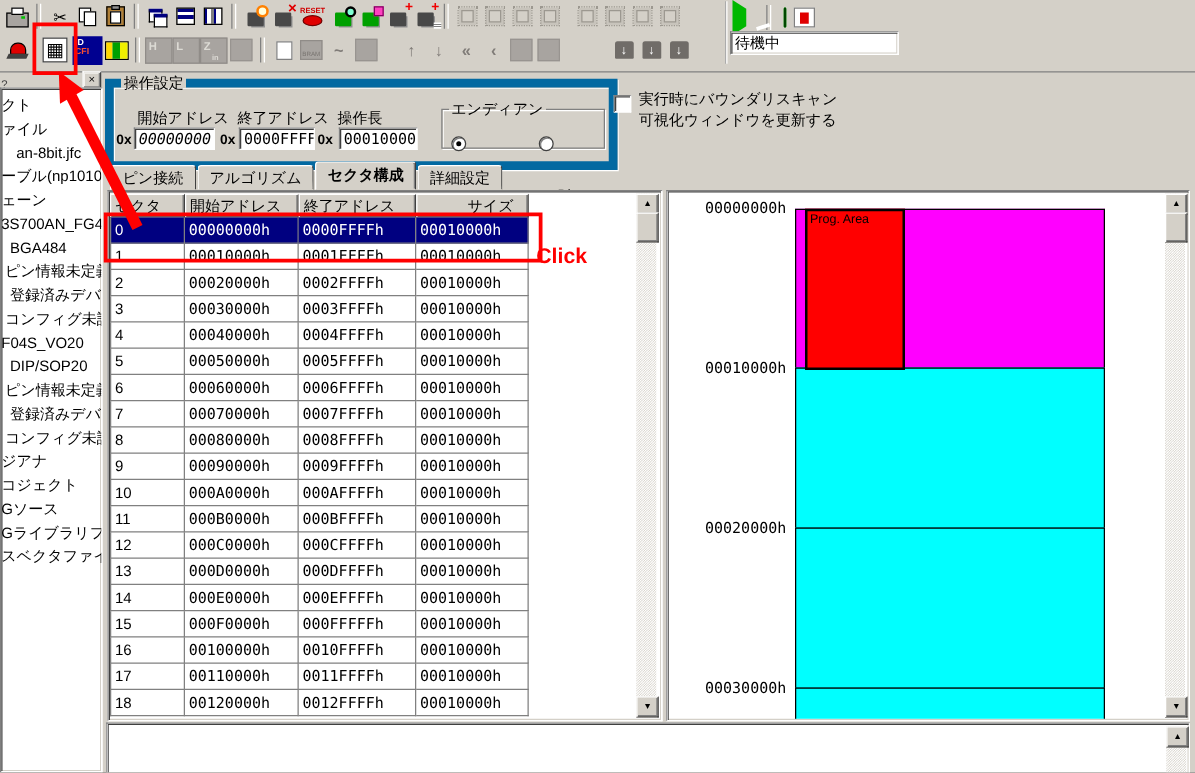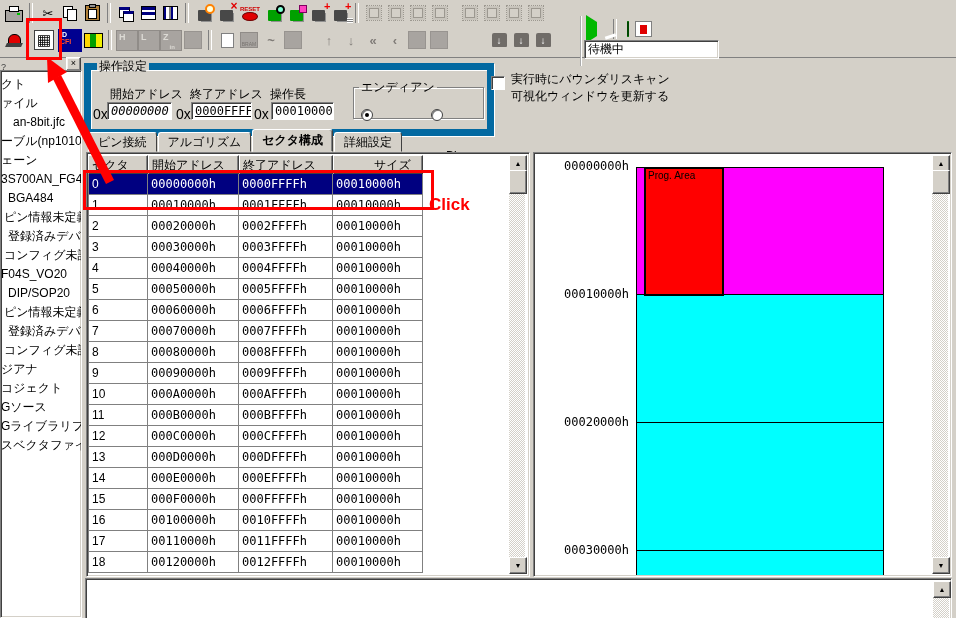--- a/index.html
+++ b/index.html
@@ -73,42 +73,42 @@
   .i-bram{width:16px;height:14px;background:#a8a4a0;border:1px solid #908c88;color:#787470;font-size:5px;display:flex;align-items:flex-end;justify-content:center;}
   .i-boot{width:15px;height:14px;background:#706c68;border-radius:2px 2px 1px 1px;color:#fff;font-size:10px;font-weight:bold;
           display:flex;align-items:center;justify-content:center;}
   .i-play{width:0;height:0;border-left:11px solid #00b800;border-top:7px solid transparent;border-bottom:7px solid transparent;}
   .i-stop{position:relative;width:15px;height:15px;border-radius:50%;background:#a8a4a0;}
   .i-stop::after{content:"";position:absolute;left:2px;top:6px;width:11px;height:3px;background:#fff;transform:rotate(-18deg);}
   .i-chipon{width:17px;height:14px;background:#00b000;border:1px solid #004800;border-radius:2px;
             background-image:repeating-linear-gradient(90deg,rgba(0,0,0,.35) 0 2px,transparent 2px 4px);}
   .i-chipoff{width:15px;height:14px;background:#fff;border:1px solid #808080;display:flex;align-items:center;justify-content:center;}
   .i-chipoff span{width:7px;height:9px;background:#e00000;display:block;}
-  .tb-right{position:absolute;left:580px;top:16px;width:144px;height:50px;border-left:2px groove #fff;}
+  .tb-right{position:absolute;left:580px;top:1px;width:144px;height:50px;border-left:2px groove #fff;}
   .tb-right .icons{position:absolute;left:4px;top:3px;display:flex;align-items:center;gap:6px;}
   .status-field{position:absolute;left:2px;top:24px;width:130px;height:17px;line-height:17px;padding-left:3px;
                 font-size:12px;}
   
   .sidebar-head{position:absolute;left:0;top:56px;width:84px;height:14px;}
   .sb-close{position:absolute;left:66px;top:1px;width:13px;height:12px;font-size:9px;line-height:10px;text-align:center;}
   .sb-q{position:absolute;left:1px;top:6px;font-size:9px;color:#404040;}
   .tree{position:absolute;left:0;top:70px;width:82px;height:548px;overflow:hidden;padding-top:4px;box-sizing:border-box;}
   .titem{height:19px;line-height:19px;white-space:nowrap;overflow:hidden;font-size:12px;}
   
   .opgroup{position:absolute;left:84px;top:58px;width:396px;height:64px;margin:0;padding:0;
            border:7px solid #0369a1;box-shadow:1px 1px 0 #fff,inset 1px 1px 0 #fff;}
   .opgroup legend{font-size:12px;margin-left:6px;padding:0 2px;}
   .flabel{position:absolute;font-size:12px;top:11px;}
   .l0{left:19px;} .l1{left:99px;} .l2{left:179px;}
-  .hexpre{position:absolute;top:31px;font-size:14px;}
+  .hexpre{position:absolute;top:31px;font-size:11px;font-weight:bold;}
   .p0{left:2px;} .p1{left:85px;} .p2{left:163px;}
   .hexfield{position:absolute;top:27px;height:16px;border:1px solid;border-color:#808080 #fff #fff #808080;
             box-shadow:inset 1px 1px 0 #404040;background:#fff;font-family:"DejaVu Sans Mono","Liberation Mono",monospace;
             font-size:12px;padding:0 0 0 3px;}
-  .f0{left:16px;width:60px;font-style:italic;} .f1{left:100px;width:56px;text-decoration:underline;} .f2{left:180px;width:58px;}
+  .f0{left:16px;width:60px;font-style:italic;} .f1{left:100px;width:56px;} .f2{left:180px;width:58px;}
   .endian{position:absolute;left:262px;top:4px;width:129px;height:38px;margin:0;padding:0;
           border:1px solid #808080;box-shadow:1px 1px 0 #fff,inset 1px 1px 0 #fff;}
   .endian legend{font-size:12px;margin-left:5px;padding:0 2px;}
   .radio{position:absolute;top:13px;width:10px;height:10px;border-radius:50%;background:#fff;
          border:1px solid #404040;box-shadow:inset 1px 1px 0 #808080;}
   .radio.on::after{content:"";position:absolute;left:3px;top:3px;width:4px;height:4px;border-radius:50%;background:#000;}
   .r0{left:7px;} .r1{left:77px;}
   .rlabel{position:absolute;top:11px;font-size:12px;margin-top:42px;}
   .rl0{left:22px;} .rl1{left:92px;}
   

